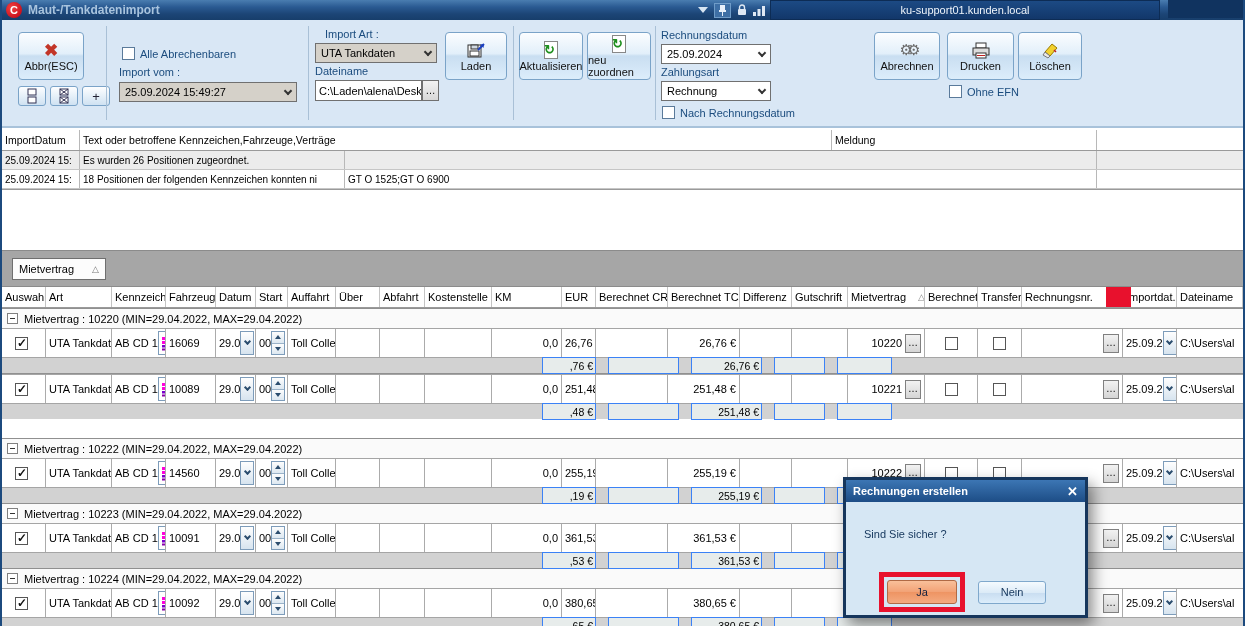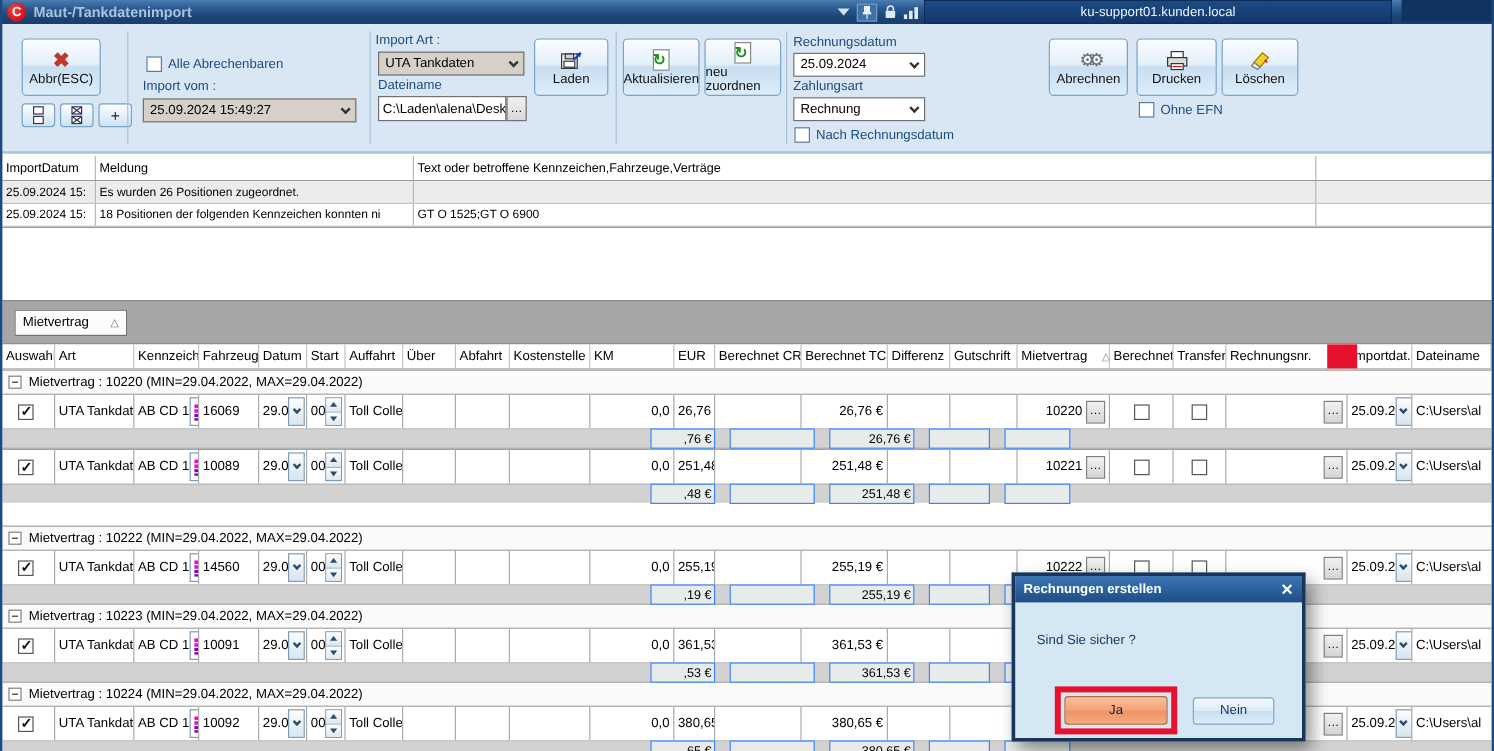--- a/index.html
+++ b/index.html
@@ -118,21 +118,21 @@
   
   .dialog { position:absolute; left:843px; top:477px; width:245px; height:141px;
     border:3px solid #16365c; background:#d6e7f4; z-index:20; box-shadow:5px 7px 14px rgba(0,0,0,.45); }
   .dlg-title { height:22px; background:linear-gradient(180deg,#3c76b4,#1d4d86);
     display:flex; align-items:center; justify-content:space-between; padding:0 7px; }
   .dlg-title .t { color:#fff; font-size:11px; font-weight:bold; }
   .dlg-close { color:#fff; font-size:13px; font-weight:bold; }
   .dlg-msg { position:absolute; left:18px; top:48px; font-size:11px; color:#14365c; }
   .dlg-buttons { position:absolute; left:33px; bottom:3px; display:flex; align-items:center; }
   .ja-annot { border:5px solid #e8112d; padding:3px; margin-right:13px; }
-  .btn-ja { width:86px; height:24px; border:1px solid #b06a45; border-radius:3px; font-size:11px; color:#102040;
+  .btn-ja { width:70px; height:24px; border:1px solid #b06a45; border-radius:3px; font-size:11px; color:#102040;
     background:linear-gradient(180deg,#f9c09a 0%,#f2a276 50%,#ee9463 51%,#f4aa80 100%); font-family:inherit; }
   .btn-nein { width:68px; height:23px; border:1px solid #7fa8cc; border-radius:3px; font-size:11px; color:#14365c;
     background:linear-gradient(180deg,#f4fafe 0%,#dcebf7 50%,#c8ddf0 51%,#dcedfb 100%); font-family:inherit; }
 
   
   .gear-ic { font-size:15px; color:#6b6b6b; letter-spacing:-6px; }
   .refresh-page { position:relative; width:14px; height:18px; background:#fff; border:1px solid #888; }
   .refresh-page span { position:absolute; left:-1px; top:0px; color:#1e8f1e; font-size:13px; font-weight:bold; }
 </style>
 </head>
@@ -206,21 +206,21 @@
       <span>Alle Abrechenbaren</span>
     </div>
     <span class="tlabel" style="left:117px;top:46px;">Import vom :</span>
     <div class="combo gray" style="left:117px;top:62px;width:178px;">
       <span>25.09.2024 15:49:27</span>
       <span class="vchev"></span>
     </div>
 
     <div class="tsep" style="left:306px;"></div>
 
-    <span class="tlabel" style="left:311px;top:8px;">Import Art :</span>
+    <span class="tlabel" style="left:323px;top:8px;">Import Art :</span>
     <div class="combo gray" style="left:313px;top:23px;width:122px;">
       <span>UTA Tankdaten</span>
       <span class="vchev"></span>
     </div>
     <span class="tlabel" style="left:313px;top:45px;">Dateiname</span>
     <div class="tinput" style="left:313px;top:60px;width:107px;">
       <span>C:\Laden\alena\Desk</span>
     </div>
     <div class="dots-btn" style="left:420px;top:60px;">…</div>
 
@@ -300,22 +300,22 @@
     </div>
     <div class="tcheck" style="left:947px;top:65px;">
       <span class="cbx"></span>
       <span>Ohne EFN</span>
     </div>
   </div>
 
   <div class="msg-grid">
     <div class="msg-row hdr">
       <div class="mc mc0">ImportDatum</div>
+      <div class="mc mc2">Text oder betroffene Kennzeichen,Fahrzeuge,Verträge</div>
       <div class="mc mc1">Meldung</div>
-      <div class="mc mc2">Text oder betroffene Kennzeichen,Fahrzeuge,Verträge</div>
       <div class="mc mc3"></div>
     </div>
     <div class="msg-row alt">
       <div class="mc mc0">25.09.2024 15:</div>
       <div class="mc mc1">Es wurden 26 Positionen zugeordnet.</div>
       <div class="mc mc2"></div>
       <div class="mc mc3"></div>
     </div>
     <div class="msg-row">
       <div class="mc mc0">25.09.2024 15:</div>

